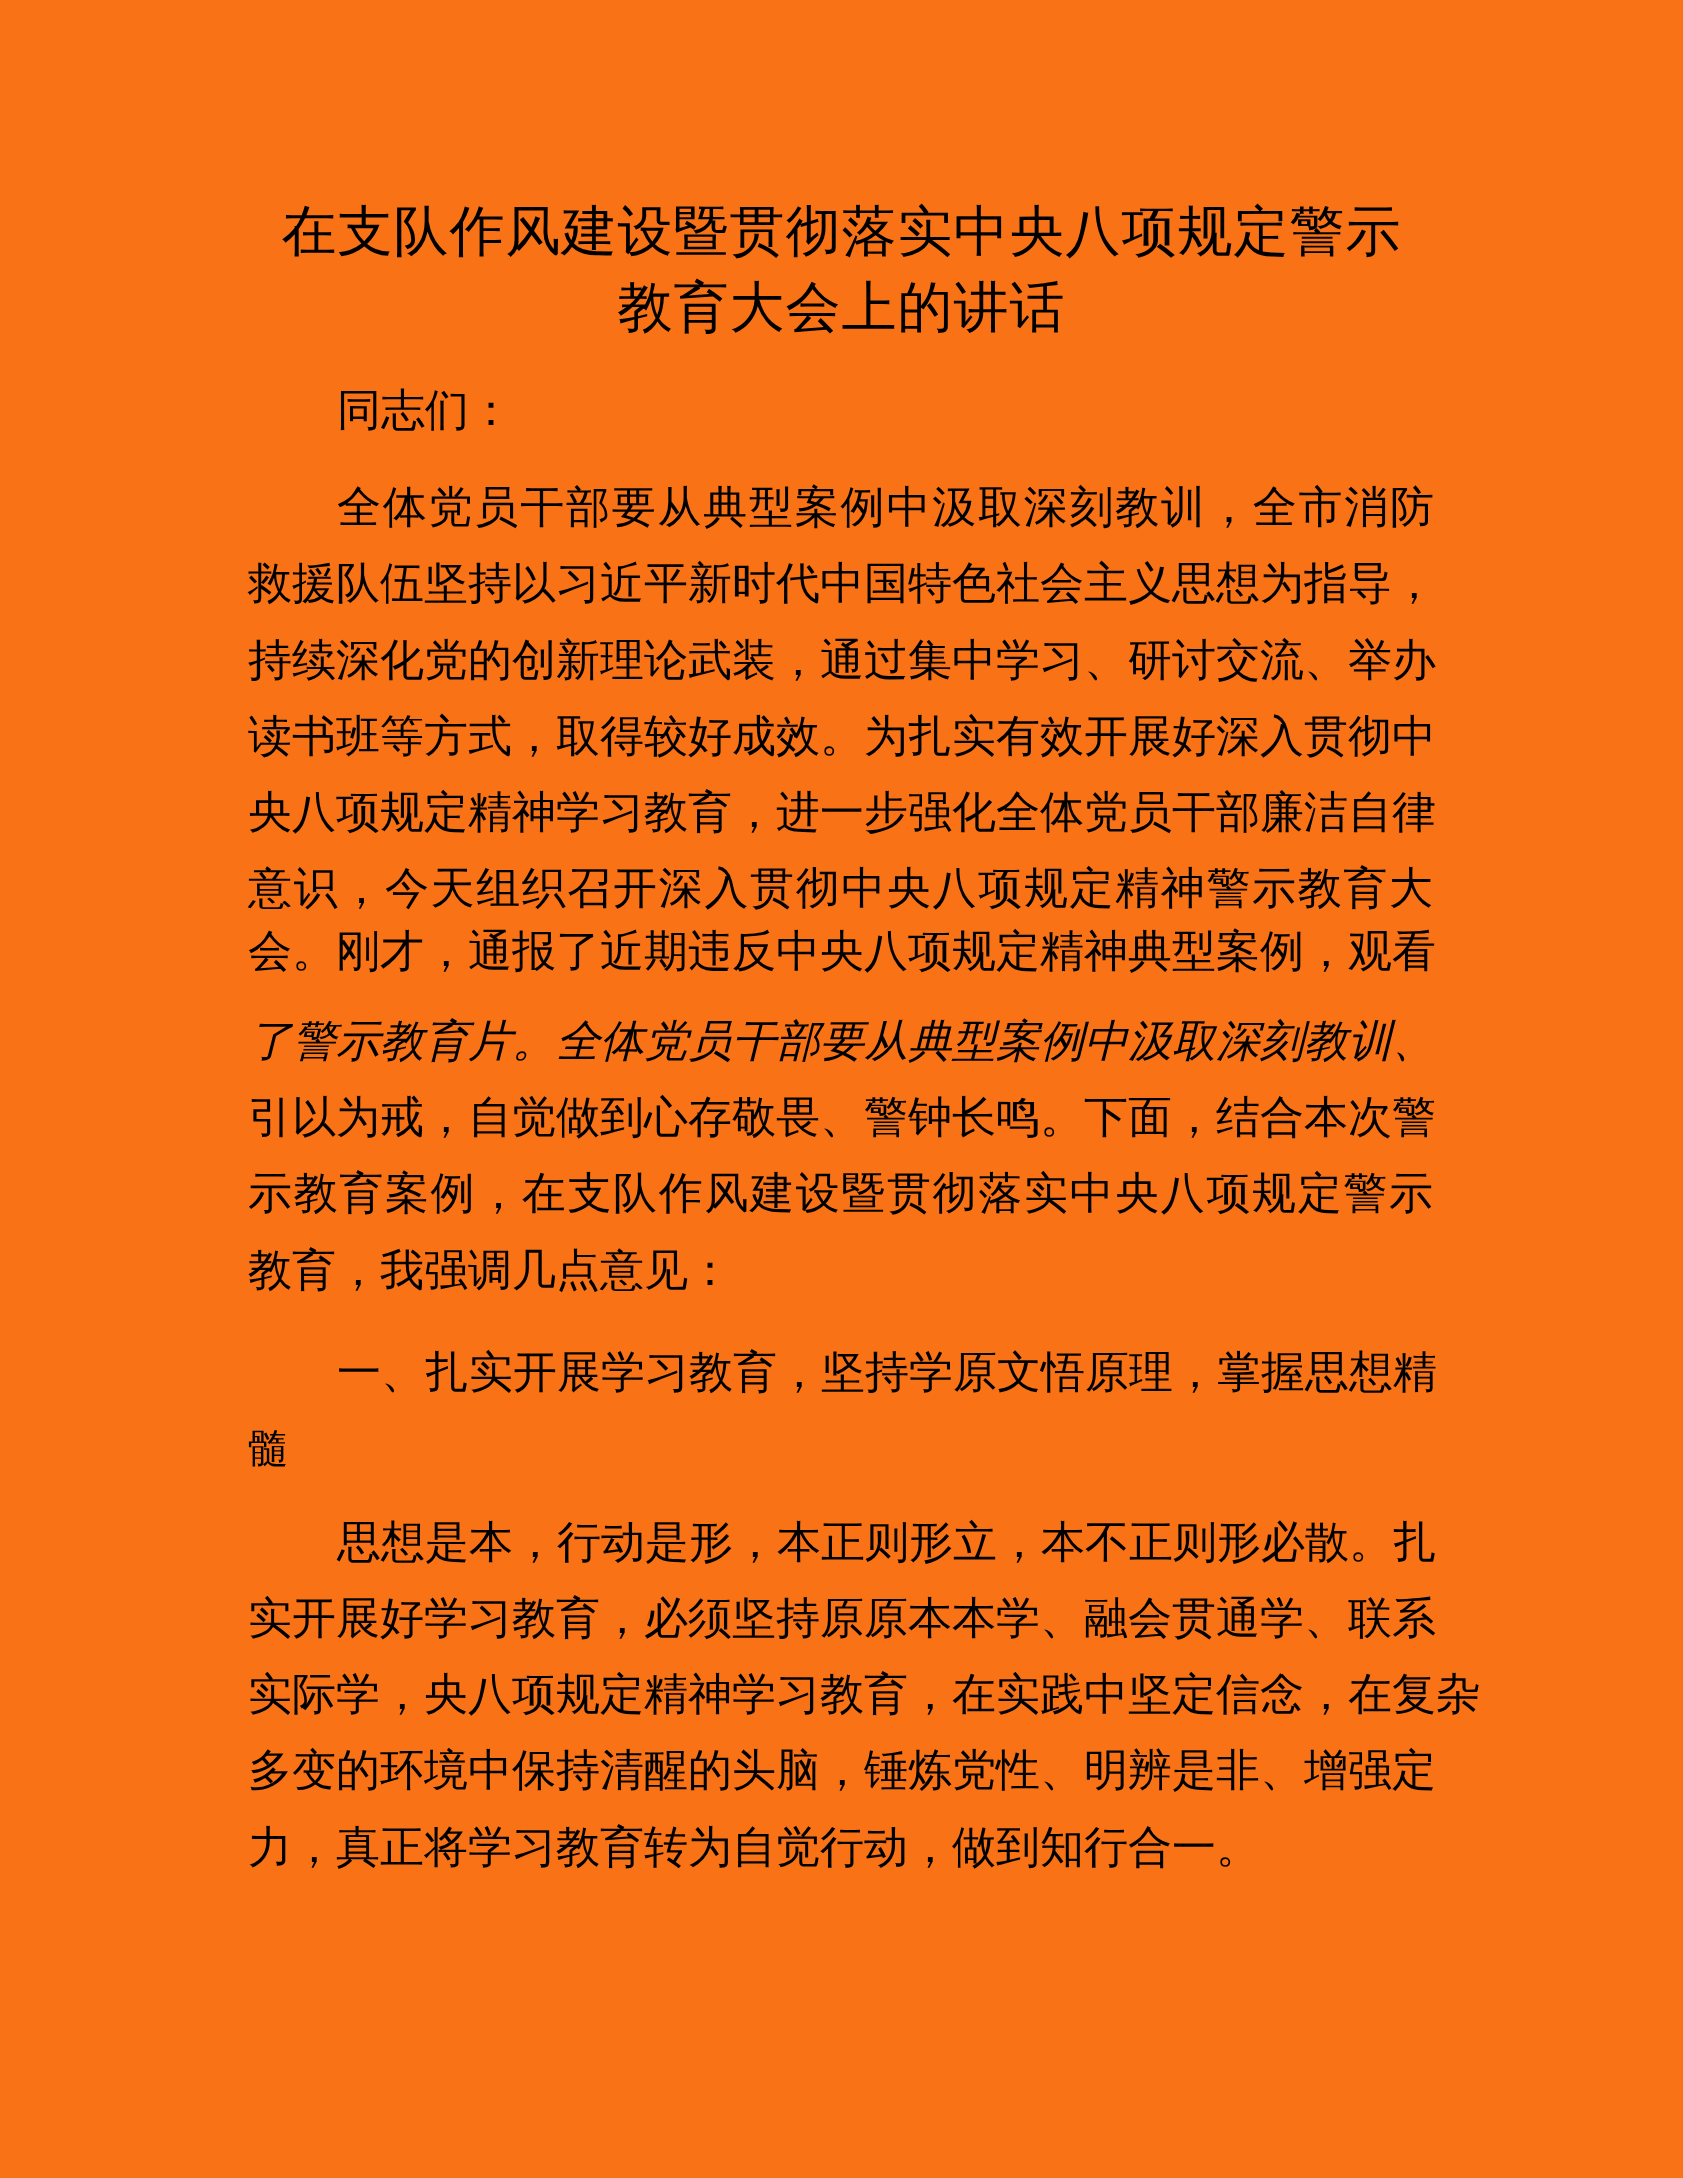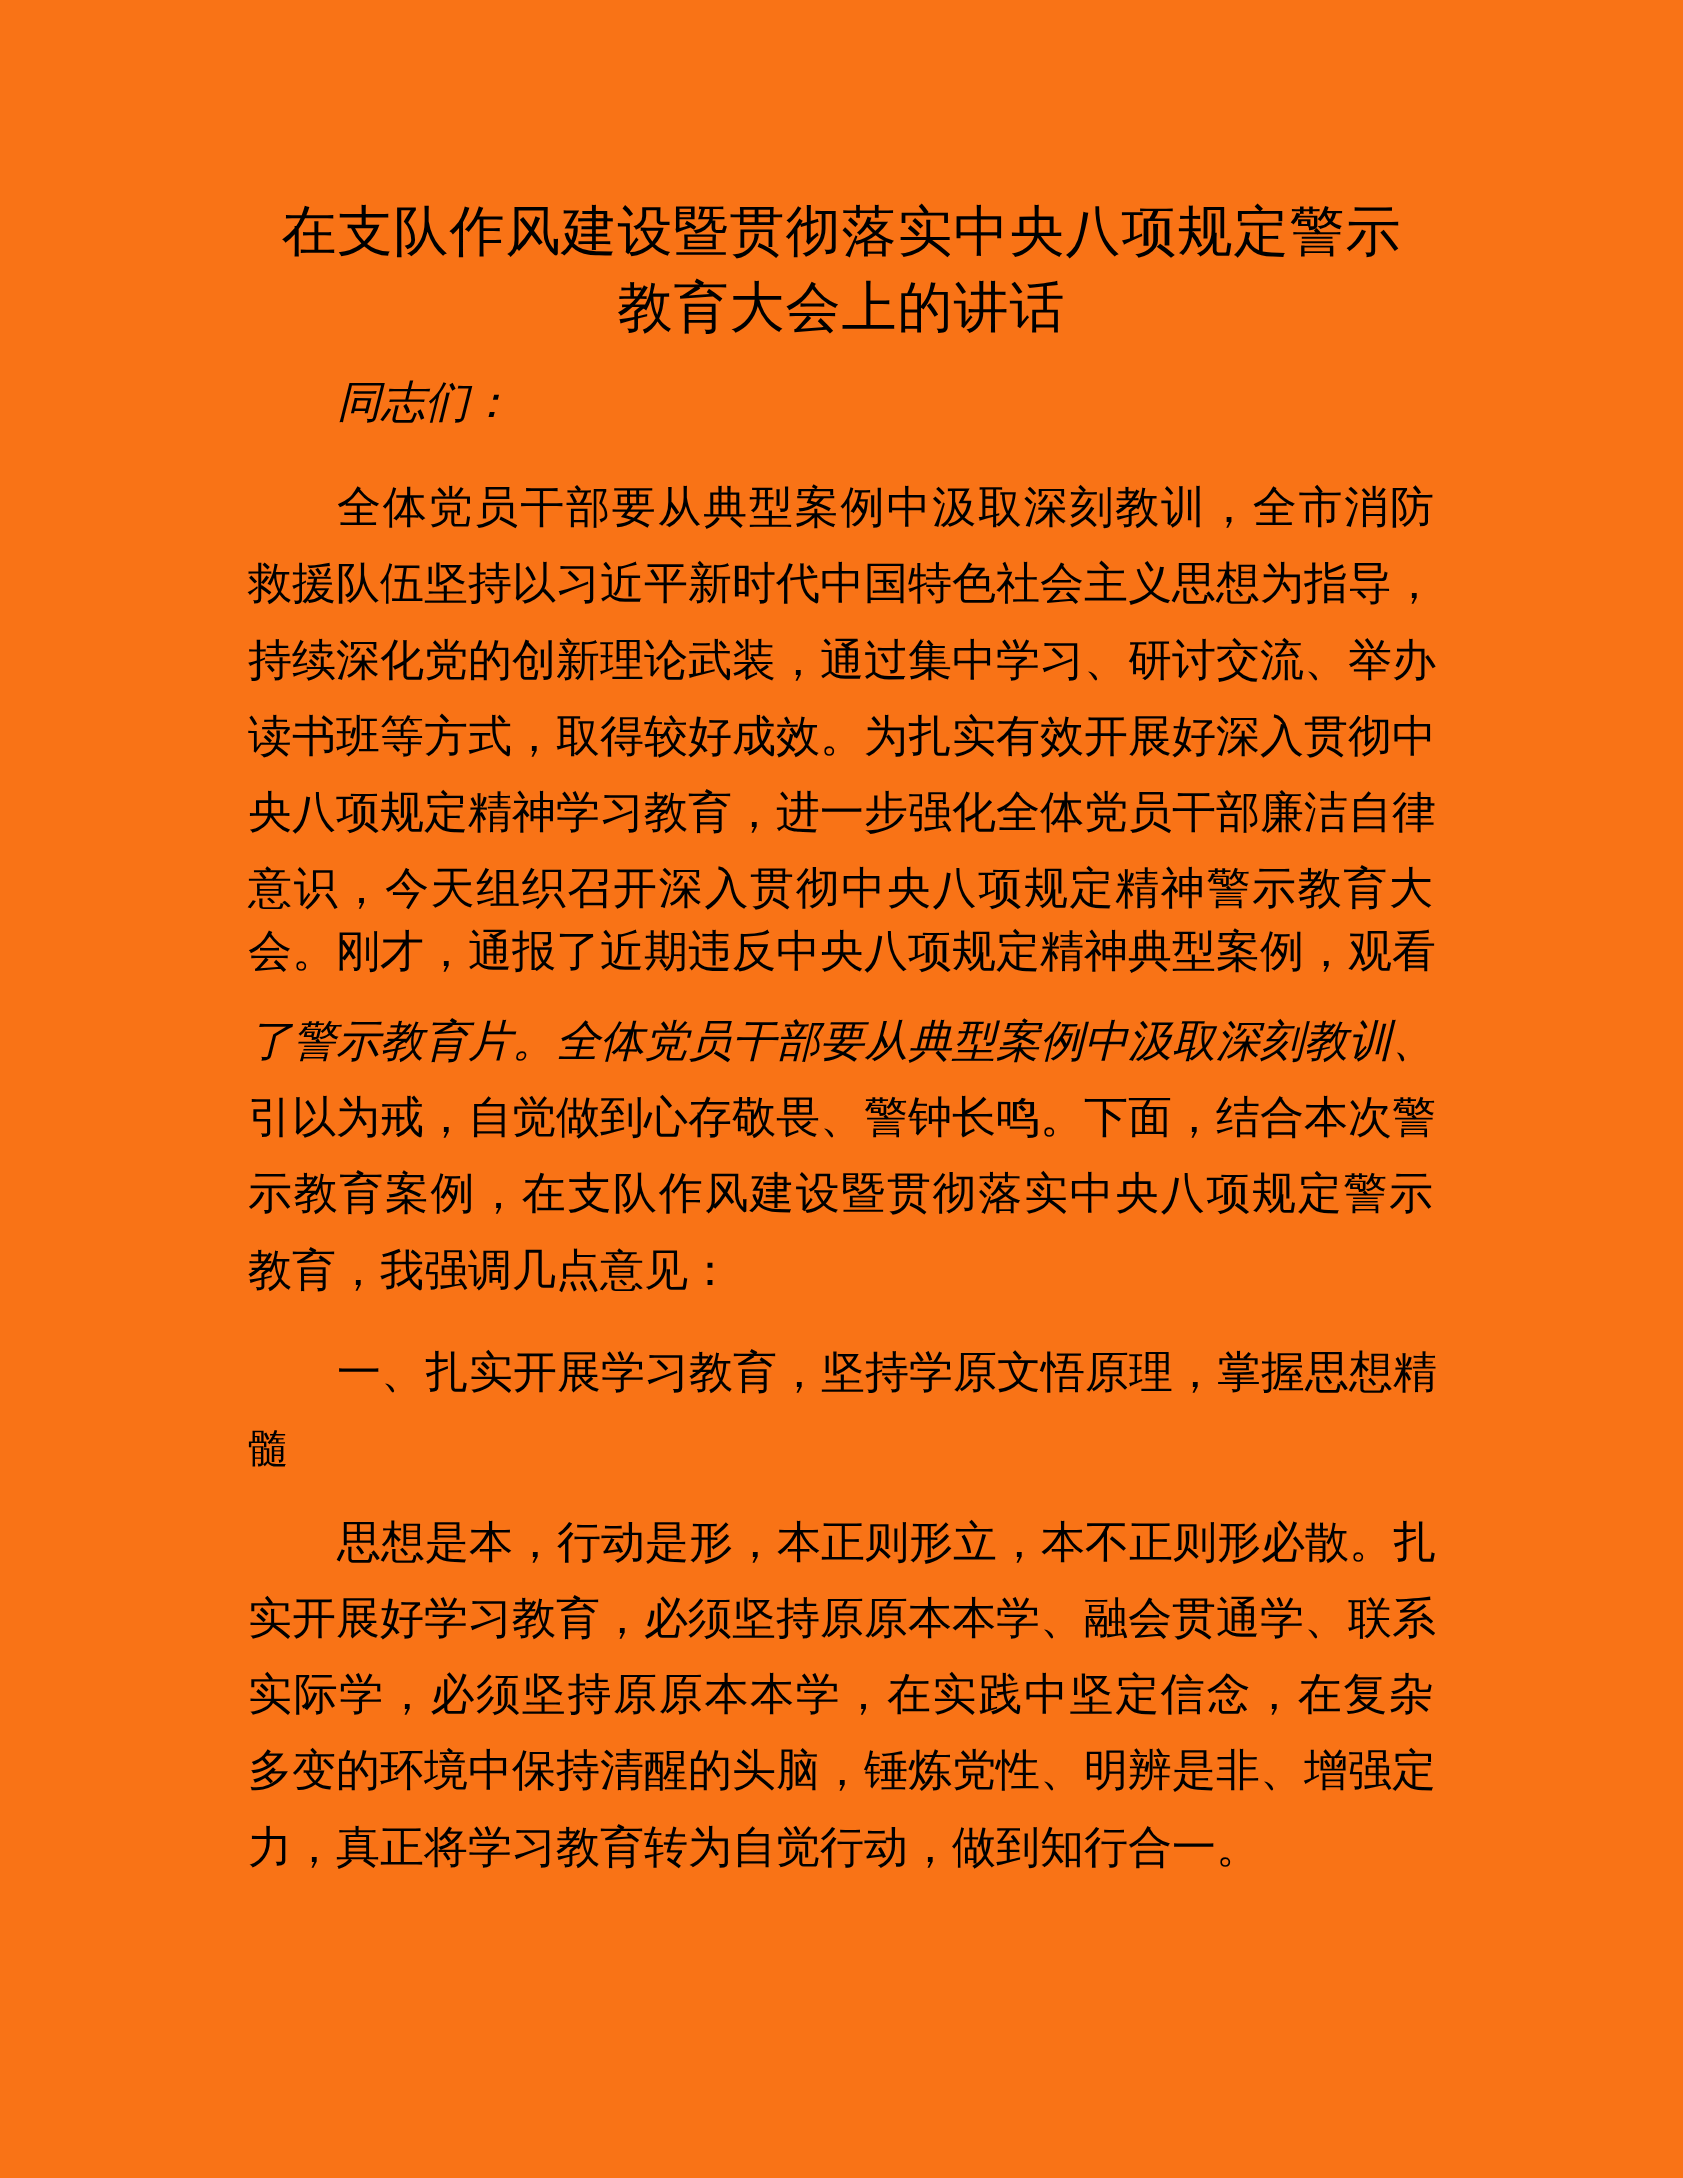--- a/index.html
+++ b/index.html
@@ -23,21 +23,21 @@
     .small { font-size: 40px; }
   </style>
 </head>
 <body>
 
 <div class="page">
 
   <div class="title-line" style="top:197px;">在支队作风建设暨贯彻落实中央八项规定警示</div>
   <div class="title-line" style="top:273px;">教育大会上的讲话</div>
 
-  <div class="line indent last" style="top:372px;font-style:italic;">同志们：</div>
+  <div class="line indent last" style="top:380px;">同志们：</div>
 
   <div>
     <div class="line indent" style="top:477px;">全体党员干部要从典型案例中汲取深刻教训，全市消防</div>
     <div class="line" style="top:553px;">救援队伍坚持以习近平新时代中国特色社会主义思想为指导，</div>
     <div class="line" style="top:630px;">持续深化党的创新理论武装，通过集中学习、研讨交流、举办</div>
     <div class="line" style="top:706px;">读书班等方式，取得较好成效。为扎实有效开展好深入贯彻中</div>
     <div class="line" style="top:782px;">央八项规定精神学习教育，进一步强化全体党员干部廉洁自律</div>
     <div class="line" style="top:858px;">意识，今天组织召开深入贯彻中央八项规定精神警示教育大</div>
     <div class="line" style="top:885px;margin-top:36px;">会。刚才，通报了近期违反中央八项规定精神典型案例，观看</div>
     <div class="line" style="top:1011px;font-style:italic;">了警示教育片。全体党员干部要从典型案例中汲取深刻教训、</div>
@@ -47,19 +47,19 @@
   </div>
 
   <div>
     <div class="line indent" style="top:1342px;">一、扎实开展学习教育，坚持学原文悟原理，掌握思想精</div>
     <div class="line last small" style="top:1419px;">髓</div>
   </div>
 
   <div>
     <div class="line indent" style="top:1512px;">思想是本，行动是形，本正则形立，本不正则形必散。扎</div>
     <div class="line" style="top:1588px;">实开展好学习教育，必须坚持原原本本学、融会贯通学、联系</div>
-    <div class="line" style="top:1664px;">实际学，必须坚持原原本本学，在实践中坚定信念，在复杂</div>
+    <div class="line" style="top:1664px;">实际学，央八项规定精神学习教育，在实践中坚定信念，在复杂</div>
     <div class="line" style="top:1740px;">多变的环境中保持清醒的头脑，锤炼党性、明辨是非、增强定</div>
     <div class="line last" style="top:1817px;">力，真正将学习教育转为自觉行动，做到知行合一。</div>
   </div>
 
 </div>
 
 
 </body></html>

